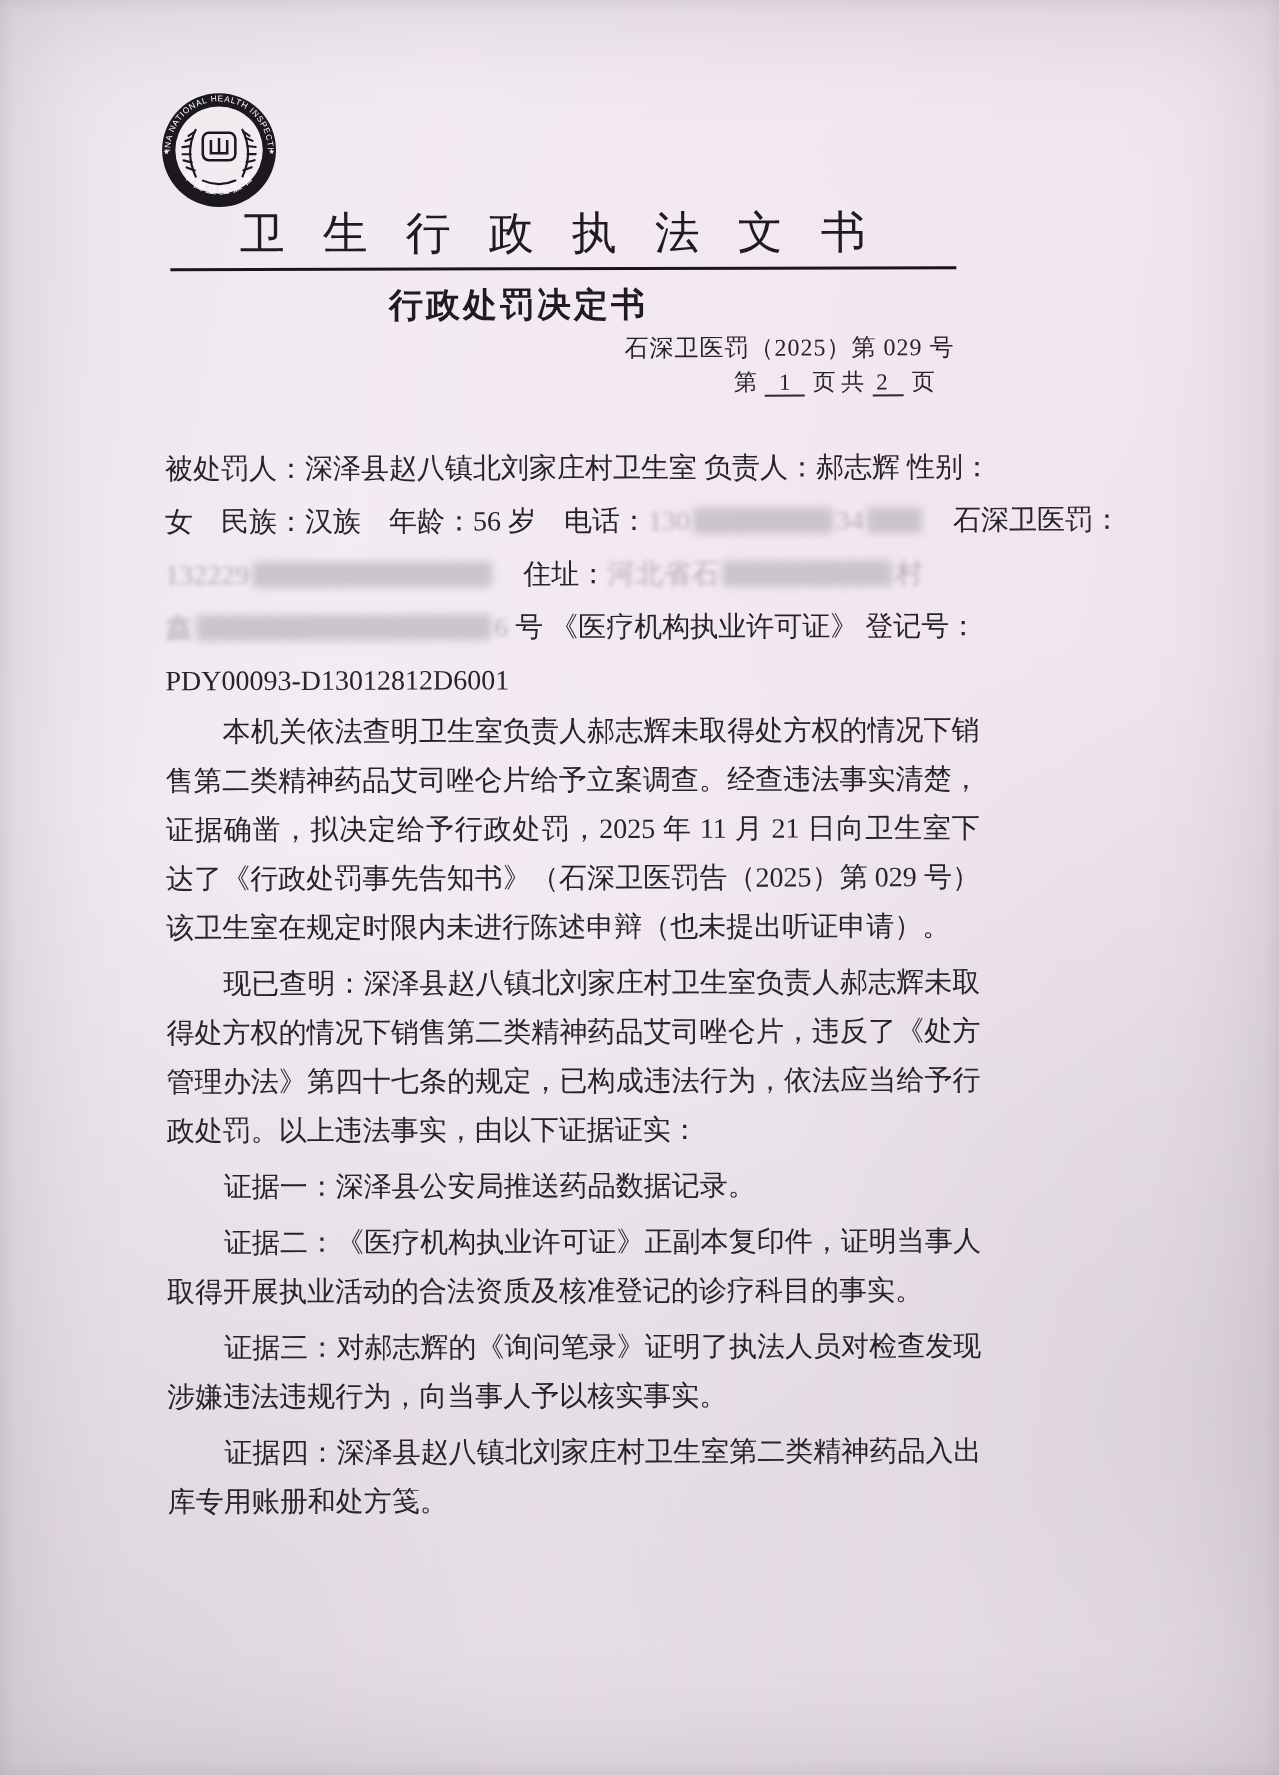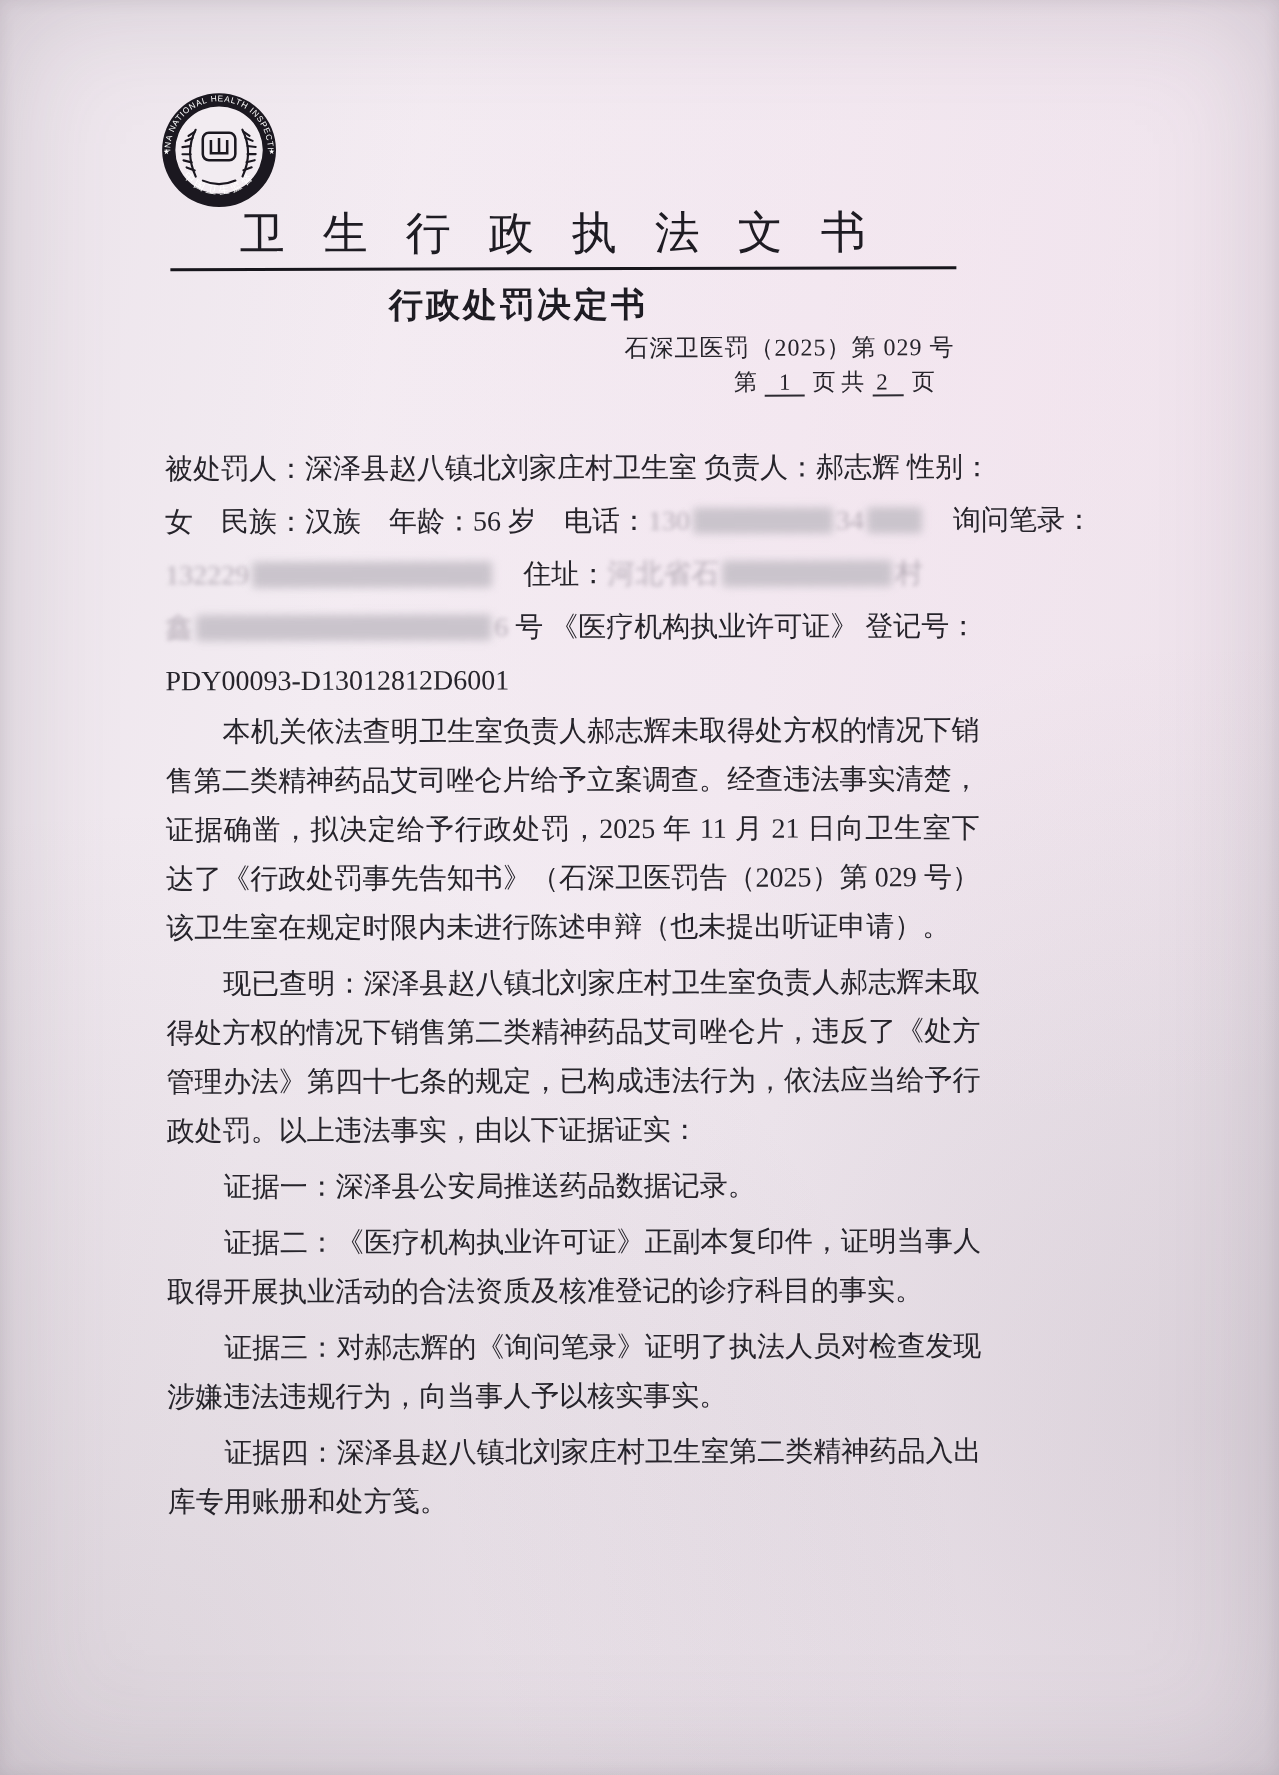--- a/index.html
+++ b/index.html
@@ -89,21 +89,21 @@
     <div class="rule"></div>
     <div class="subtitle">行政处罚决定书</div>
     <div class="docnum">石深卫医罚（2025）第 029 号</div>
 
     <div class="pageline">
       <span>第</span><span class="u">1</span><span>页 共</span><span class="u2">2</span><span>页</span>
     </div>
 
     <div class="party" id="party-lines">
         <div class="pline"><span>被处罚人：深泽县赵八镇北刘家庄村卫生室 负责人：郝志辉 性别：</span></div>
-        <div class="pline"><span>女　民族：汉族　年龄：56 岁　电话：</span><span class="faint">130</span><span class="redact" style="width: 140px;"></span><span class="faint">34</span><span class="redact" style="width: 55px;"></span><span>　询问笔录：</span></div>
+        <div class="pline"><span>女　民族：汉族　年龄：56 岁　电话：</span><span class="faint">130</span><span class="redact" style="width: 140px;"></span><span class="faint">34</span><span class="redact" style="width: 55px;"></span><span>　石深卫医罚：</span></div>
         <div class="pline"><span class="faint">132229</span><span class="redact" style="width: 240px;"></span><span>　住址：</span><span class="faint">河北省石</span><span class="redact" style="width: 170px;"></span><span class="faint">村</span></div>
         <div class="pline"><span class="faint">鑫</span><span class="redact" style="width: 295px;"></span><span class="faint">6</span><span> 号 《医疗机构执业许可证》 登记号：</span></div>
         <div class="pline"><span>PDY00093-D13012812D6001</span></div>
       </div>
 
     <div class="bodytext" id="body-paragraphs">
         <p class="para indent">本机关依法查明卫生室负责人郝志辉未取得处方权的情况下销售第二类精神药品艾司唑仑片给予立案调查。经查违法事实清楚，证据确凿，拟决定给予行政处罚，2025 年 11 月 21 日向卫生室下达了《行政处罚事先告知书》（石深卫医罚告（2025）第 029 号）该卫生室在规定时限内未进行陈述申辩（也未提出听证申请）。</p>
         <p class="para indent">现已查明：深泽县赵八镇北刘家庄村卫生室负责人郝志辉未取得处方权的情况下销售第二类精神药品艾司唑仑片，违反了《处方管理办法》第四十七条的规定，已构成违法行为，依法应当给予行政处罚。以上违法事实，由以下证据证实：</p>
         <p class="para indent">证据一：深泽县公安局推送药品数据记录。</p>
         <p class="para indent">证据二：《医疗机构执业许可证》正副本复印件，证明当事人取得开展执业活动的合法资质及核准登记的诊疗科目的事实。</p>

